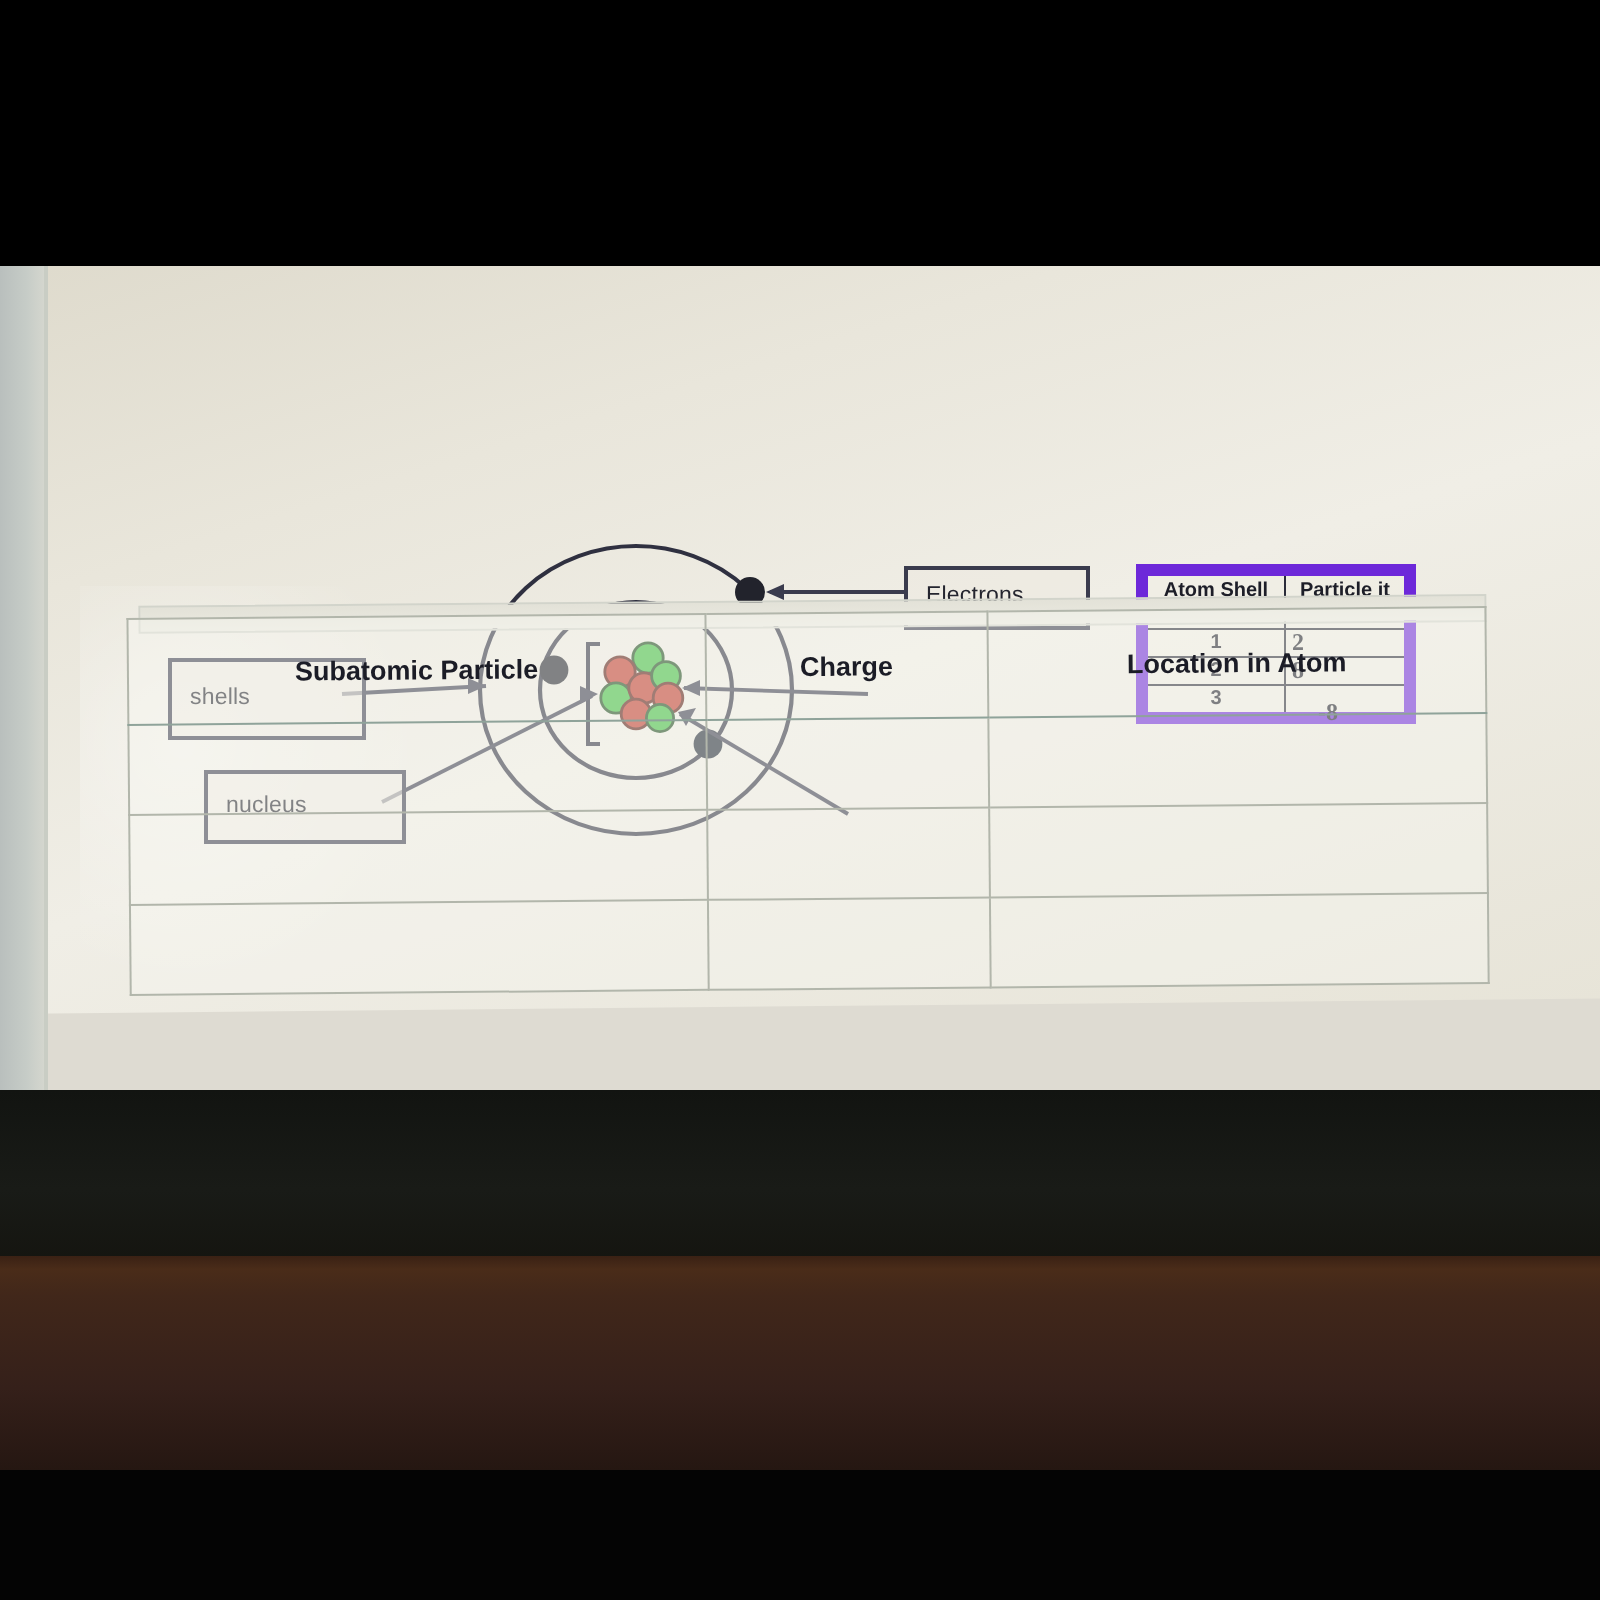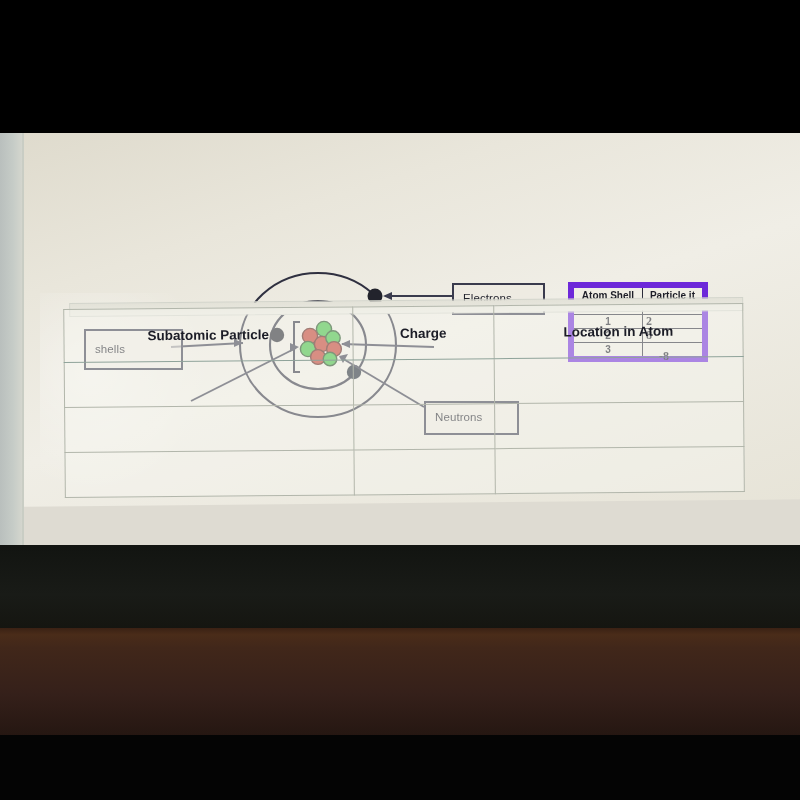--- a/index.html
+++ b/index.html
@@ -117,25 +117,25 @@
           <polygon points="383,163 392,159 392,167"></polygon>
           <polygon points="341,211 350,207 350,215"></polygon>
           <polygon points="339,223 348,221 343,230"></polygon>
         </g>
       </svg>
 
       
       <div class="lbl" style="left:84px;top:196px;width:86px;height:37px;">
         <span>shells</span>
       </div>
+      <div class="lbl" style="left:102px;top:252px;width:88px;height:33px;">
+        <span>nucleus</span>
+      </div>
       <div class="lbl" style="left:452px;top:150px;width:80px;height:28px;">
         <span>Electrons</span>
-      </div>
-      <div class="lbl" style="left:424px;top:268px;width:82px;height:30px;">
-        <span>Neutrons</span>
       </div>
 
       
       <table class="shelltbl">
         <tbody>
             <tr>
           <td class="hd">
             <div>Atom Shell</div>
             <div>number</div>
           </td>

